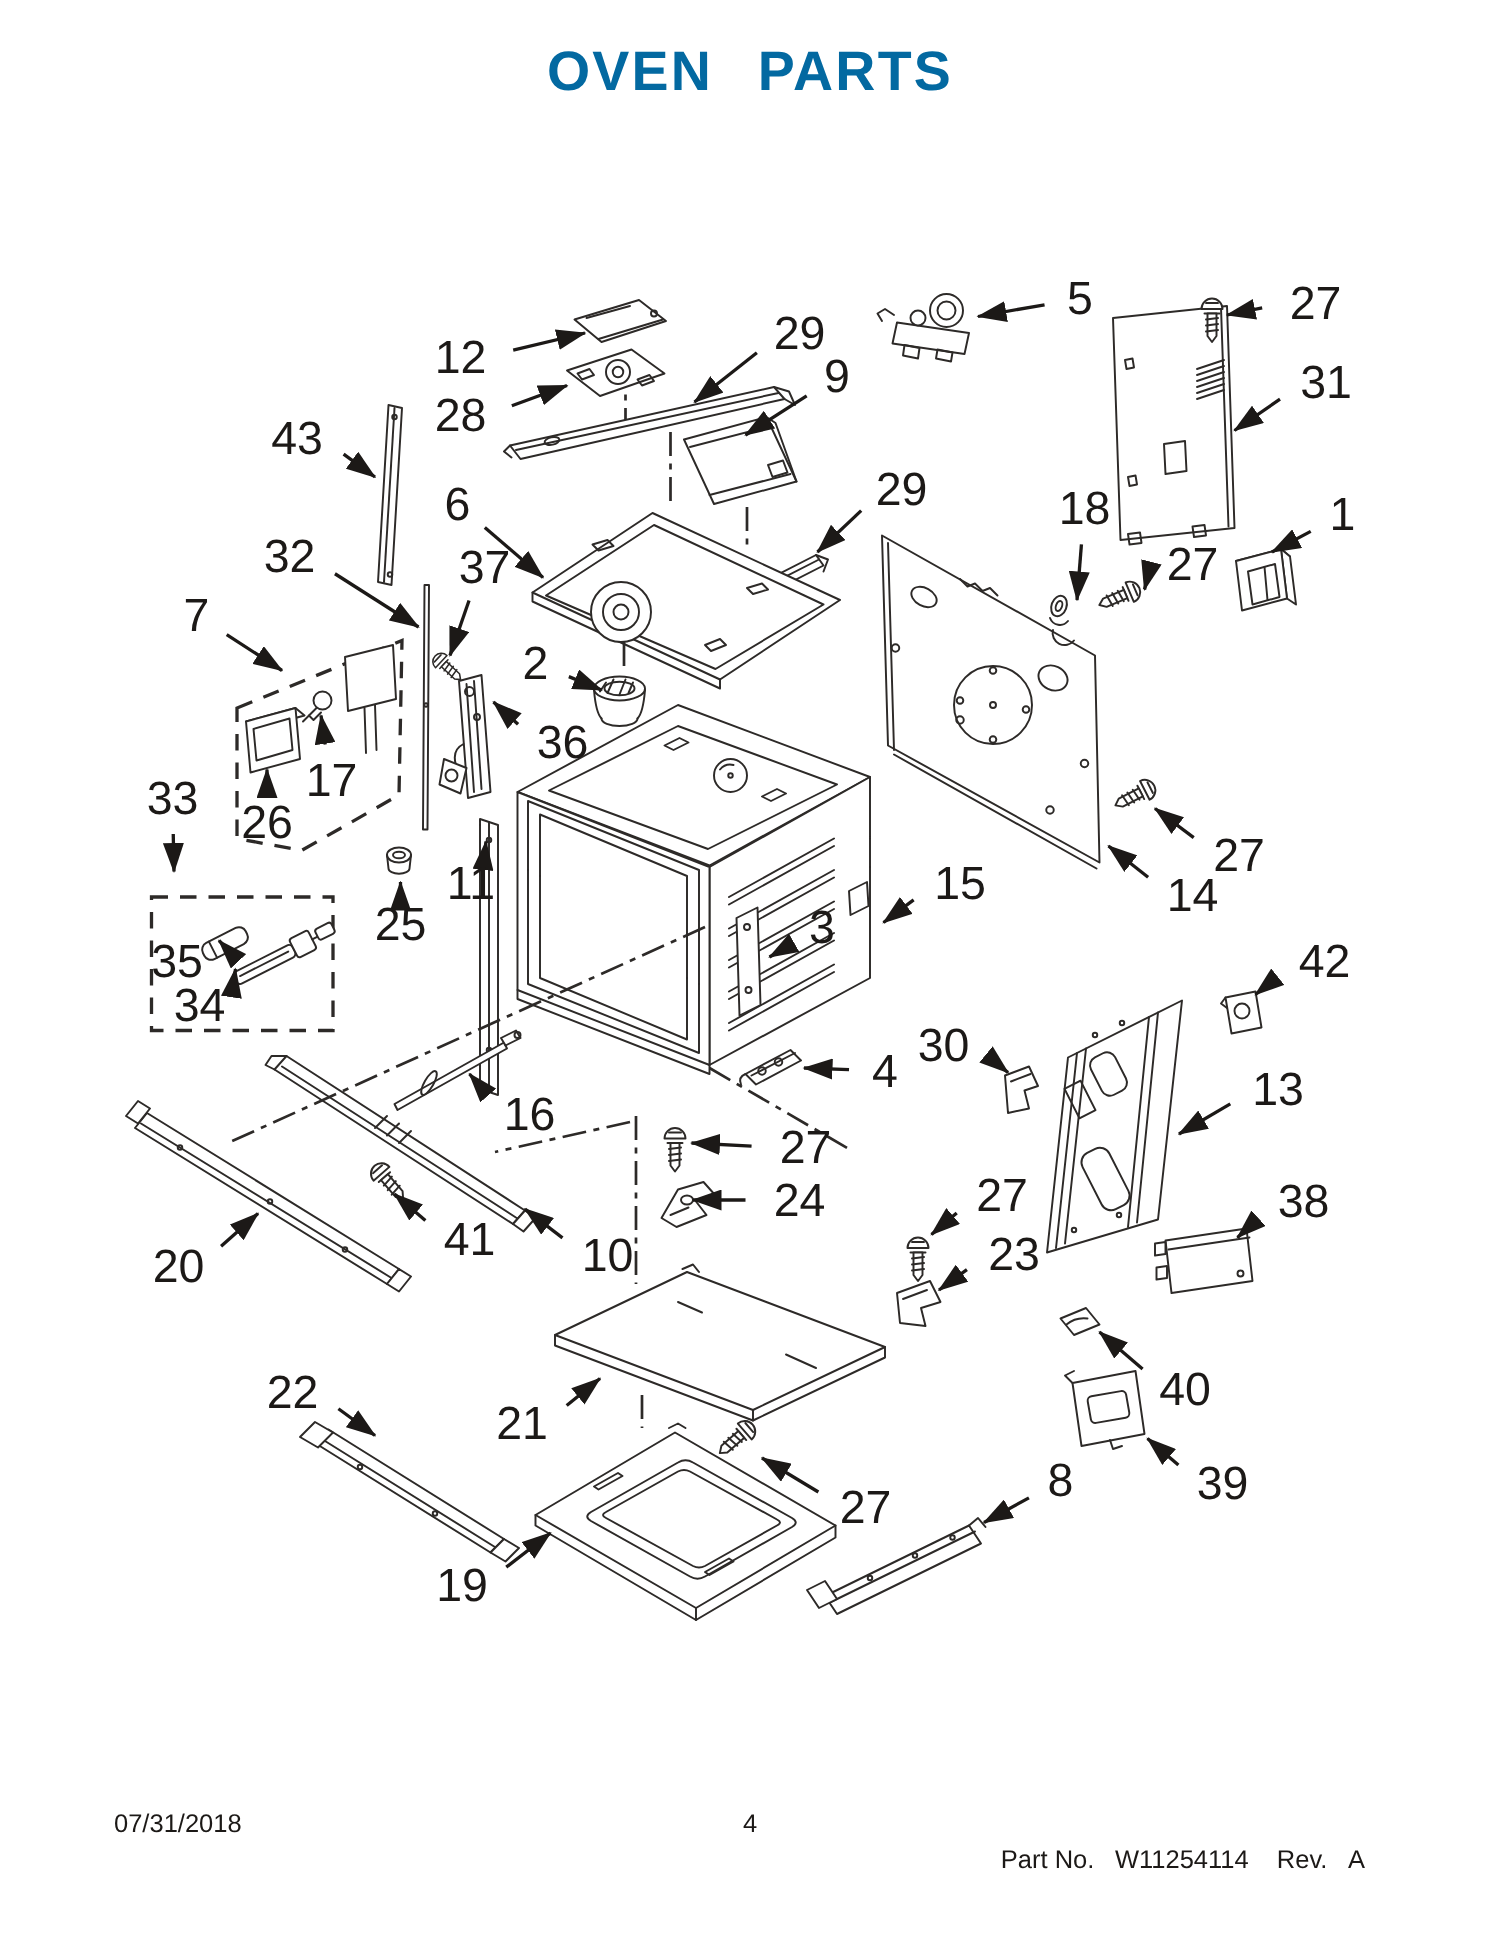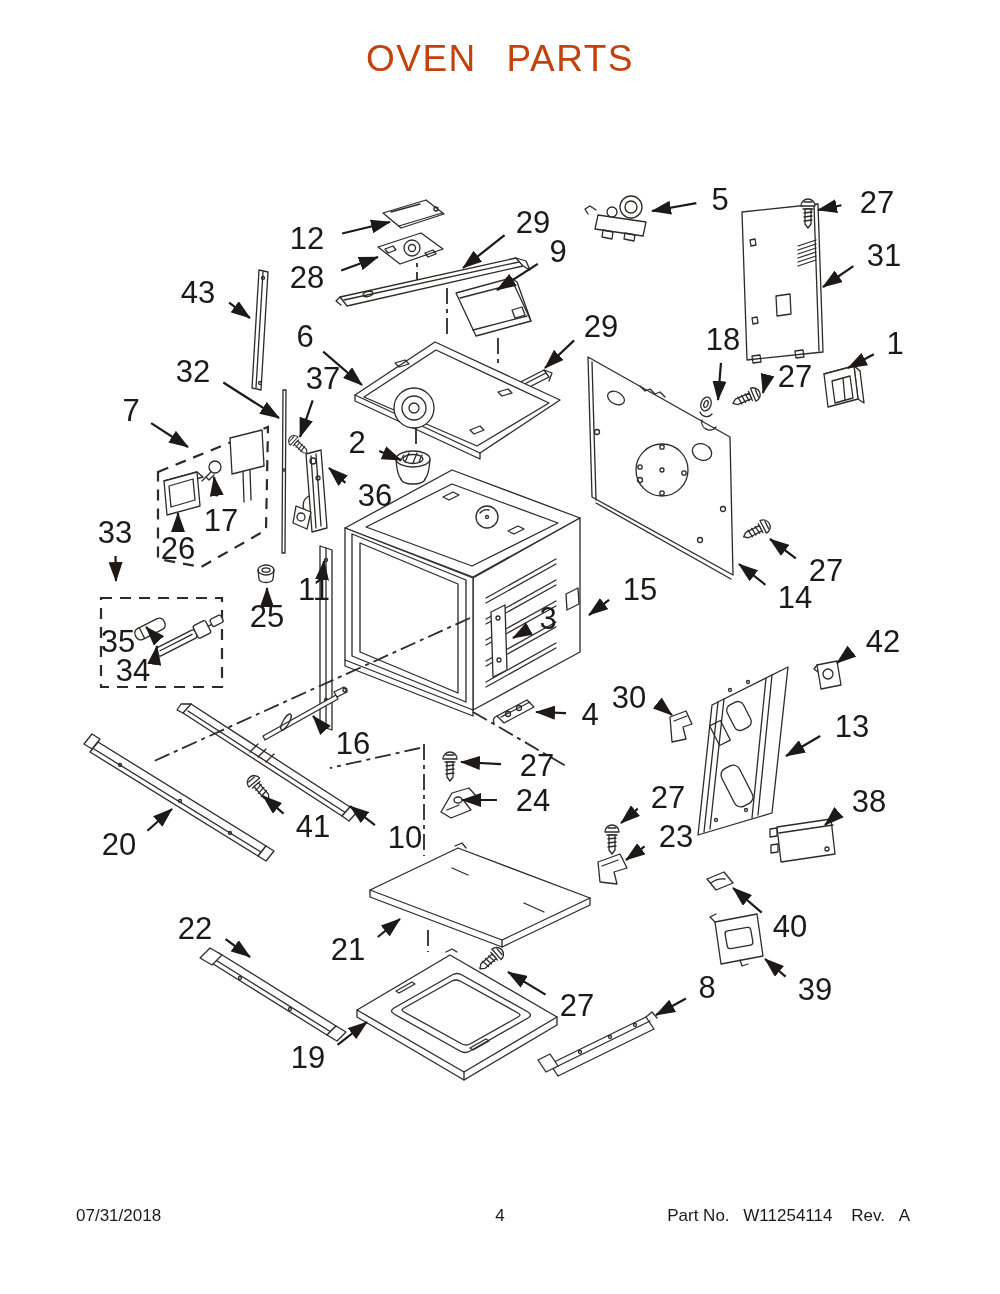--- a/index.html
+++ b/index.html
@@ -2,37 +2,37 @@
 <html><head>
 <meta charset="utf-8">
 <style>
   html,body{margin:0;padding:0;background:#e8e8e8;}
   .page{
     width:1000px;height:1294px;background:#ffffff;position:relative;
     font-family:"Liberation Sans", sans-serif;color:#231f20;overflow:hidden;
     margin:0 auto;
   }
   .title{
-    position:absolute;top:38px;left:0;width:100%;text-align:center;
-    font-size:37px;font-weight:400;letter-spacing:1.5px;word-spacing:18px;color:#c2410c;
+    position:absolute;top:27px;left:0;width:100%;text-align:center;
+    font-size:37px;font-weight:700;letter-spacing:1.5px;word-spacing:18px;color:#0369a1;
   }
   .diagram-svg{position:absolute;left:0;top:0;}
   .ln{fill:none;stroke:#2d2a28;stroke-width:1.3;stroke-linecap:round;stroke-linejoin:round;}
   .lnf{fill:#ffffff;stroke:#2d2a28;stroke-width:1.3;stroke-linejoin:round;}
   .dash{fill:none;stroke:#2d2a28;stroke-width:2.2;stroke-dasharray:11 8;stroke-linecap:butt;}
   .dd{fill:none;stroke:#2d2a28;stroke-width:1.8;stroke-dasharray:16 5 4 5;}
   .callout-line{stroke:#1c1917;stroke-width:2.2;fill:none;}
   .callout-text{font-size:31px;fill:#1c1917;}
   .footer{
     position:absolute;top:1206px;left:0;width:100%;font-size:17px;color:#1c1917;
   }
   .footer .date{position:absolute;left:76px;top:0;}
   .footer .pageno{position:absolute;left:50%;transform:translateX(-50%);top:0;}
   .footer .right{position:absolute;right:90px;top:0;white-space:nowrap;}
-  .footer .right span{display:inline-block;}
+  .footer .right span{display:inline-block;margin-top:24px;}
   .footer .right .gap-s{margin-right:9px;}
   .footer .right .gap-m{margin-right:14px;}
 </style>
 </head>
 <body>
 
 <div class="page">
 
   <div class="title">OVEN PARTS</div>
 

